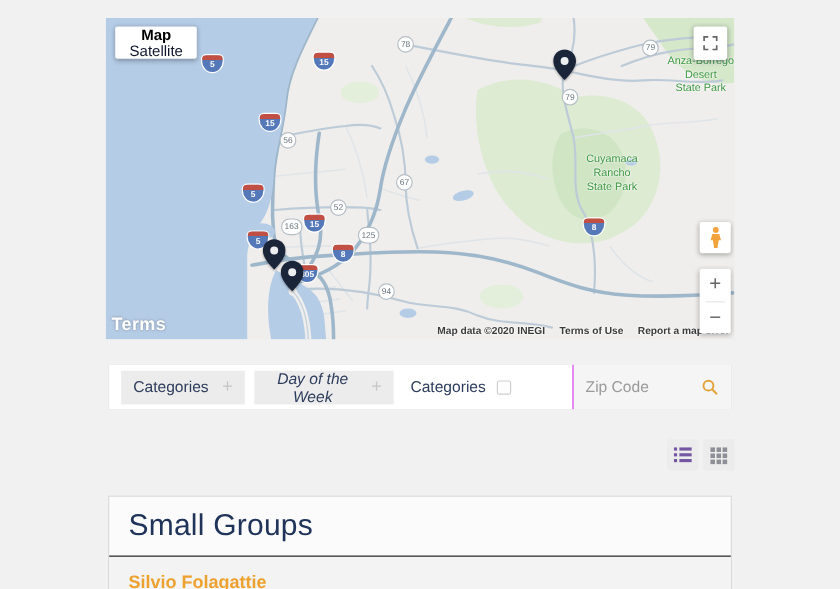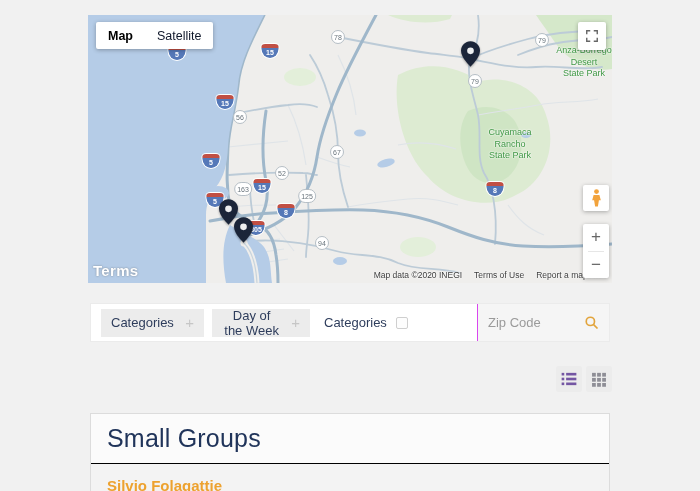--- a/index.html
+++ b/index.html
@@ -20,42 +20,42 @@
               border-radius:4px 4px 9px 9px / 3px 3px 10px 10px; color:#fff; font-size:7px; font-weight:bold;
               display:flex; align-items:center; justify-content:center; padding-top:3px;
               box-shadow:0 0 0 1px #fff; }
   .shield-s { position:absolute; transform:translate(-50%,-50%); min-width:14px; height:14px; padding:0 2px;
               background:#fff; border:1px solid #b5bec5; border-radius:8px; color:#68737b; font-size:7px;
               display:flex; align-items:center; justify-content:center; }
 
   .marker { position:absolute; z-index:6; filter:drop-shadow(0 1px 1px rgba(0,0,0,.35)); }
 
   .gm-box { position:absolute; background:#fff; box-shadow:0 1px 4px rgba(0,0,0,.3); border-radius:2px; z-index:8; }
-  .maptype { left:8px; top:7px; height:27px; display:flex; align-items:center; font-size:12.5px; }
+  .maptype { left:8px; top:7px; height:27px; display:flex; align-items:center; font-size:12.5px;flex-direction:column; }
   .maptype .mt-map { padding:0 12px; font-weight:bold; color:#000; cursor:pointer; }
   .maptype .mt-sat { padding:0 12px; color:#0f172a; cursor:pointer; }
   .fullscreen { right:6px; top:7px; width:28px; height:28px; display:flex; align-items:center; justify-content:center; cursor:pointer; }
   .pegman { right:3px; top:170px; width:26px; height:26px; display:flex; align-items:center; justify-content:center; cursor:pointer; }
   .zoomctl { right:3px; top:209px; width:26px; height:54px; display:flex; flex-direction:column; }
   .zoomctl .zbtn { flex:1; display:flex; align-items:center; justify-content:center; font-size:17px; color:#666; cursor:pointer; }
   .zoomctl .zdiv { height:1px; background:#e6e6e6; margin:0 5px; }
 
   .glogo { position:absolute; left:5px; bottom:4px; z-index:7; font-size:15px; font-weight:bold; color:#fff;
            letter-spacing:.3px; text-shadow:0 0 2px rgba(68,68,68,.55); }
   .attrib { position:absolute; right:4px; bottom:3px; z-index:7; display:flex; gap:12px; font-size:8.5px;
-            color:#3c3c3c; text-shadow:0 0 2px #fff,0 0 2px #fff; white-space:nowrap; }
+            color:#3c3c3c; text-shadow:0 0 2px #fff,0 0 2px #fff; white-space:nowrap;font-weight:bold; }
 
   
   .filter-bar { margin:20px 0 0 2px; width:520px; height:39px; background:#fff; border:1px solid #ebebeb;
                 display:flex; align-items:center; padding-left:10px; }
   .fbtn { height:28px; background:#ececec; border:none; display:flex; align-items:center;
           justify-content:space-between; padding:0 10px; font-size:13px; color:#2e3d5c; cursor:pointer;
           font-family:"Liberation Sans",sans-serif; }
   .fbtn.cat { width:103px; margin-right:8px; }
-  .fbtn.dow { width:98px; }
+  .fbtn.dow { width:116px;font-style:italic; }
   .fbtn .plus { color:#c6c6c6; font-size:15px; font-weight:400; margin-left:10px; }
   .childcare { display:flex; align-items:center; margin-left:14px; font-size:13px; color:#2e3d5c; }
   .childcare input { appearance:none; -webkit-appearance:none; width:12px; height:12px; border:1px solid #cfcfcf;
                      background:#fdfdfd; border-radius:2px; margin-left:9px; cursor:pointer; }
   .zipwrap { margin-left:auto; align-self:stretch; width:132px; background:#f5f5f5; border-left:1px solid #d946ef;
              display:flex; align-items:center; padding:0 10px; }
   .zipwrap input { flex:1; min-width:0; border:none; background:transparent; outline:none; font-size:13px;
                    color:#333; font-family:"Liberation Sans",sans-serif; }
   .zipwrap input::placeholder { color:#9a9a9a; }
   .zipwrap .searchbtn { background:none; border:none; cursor:pointer; display:flex; padding:0; }

